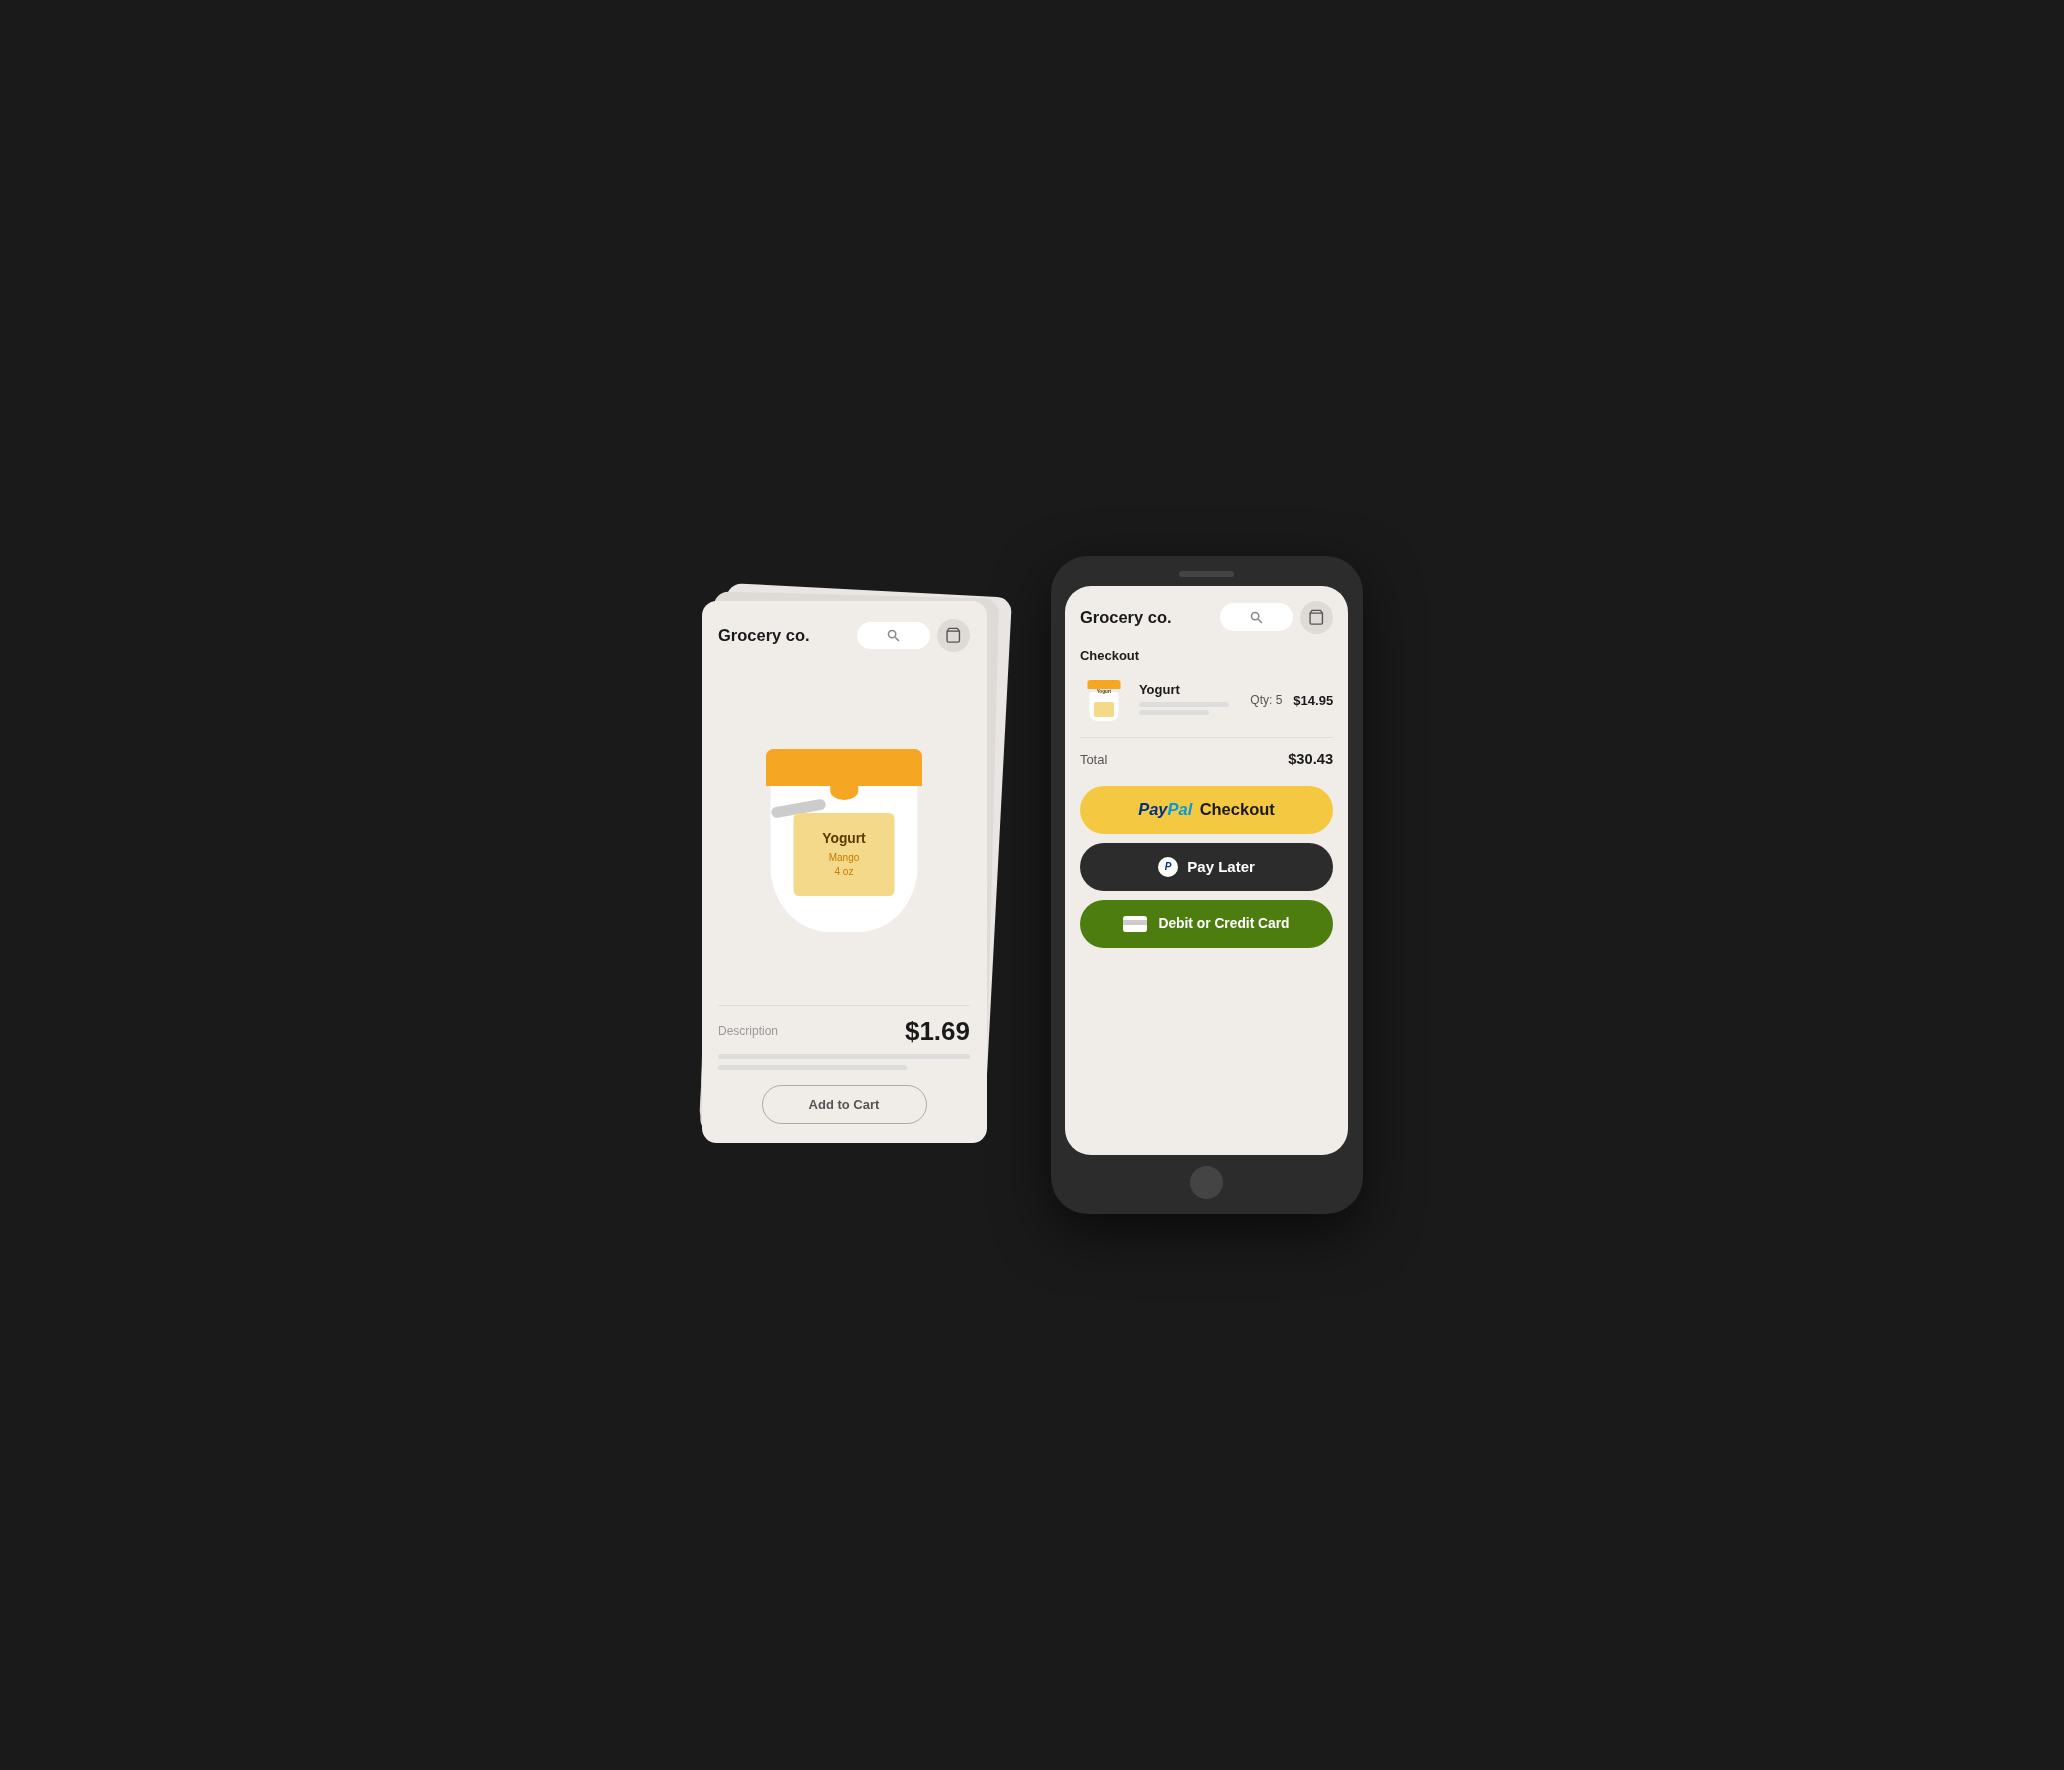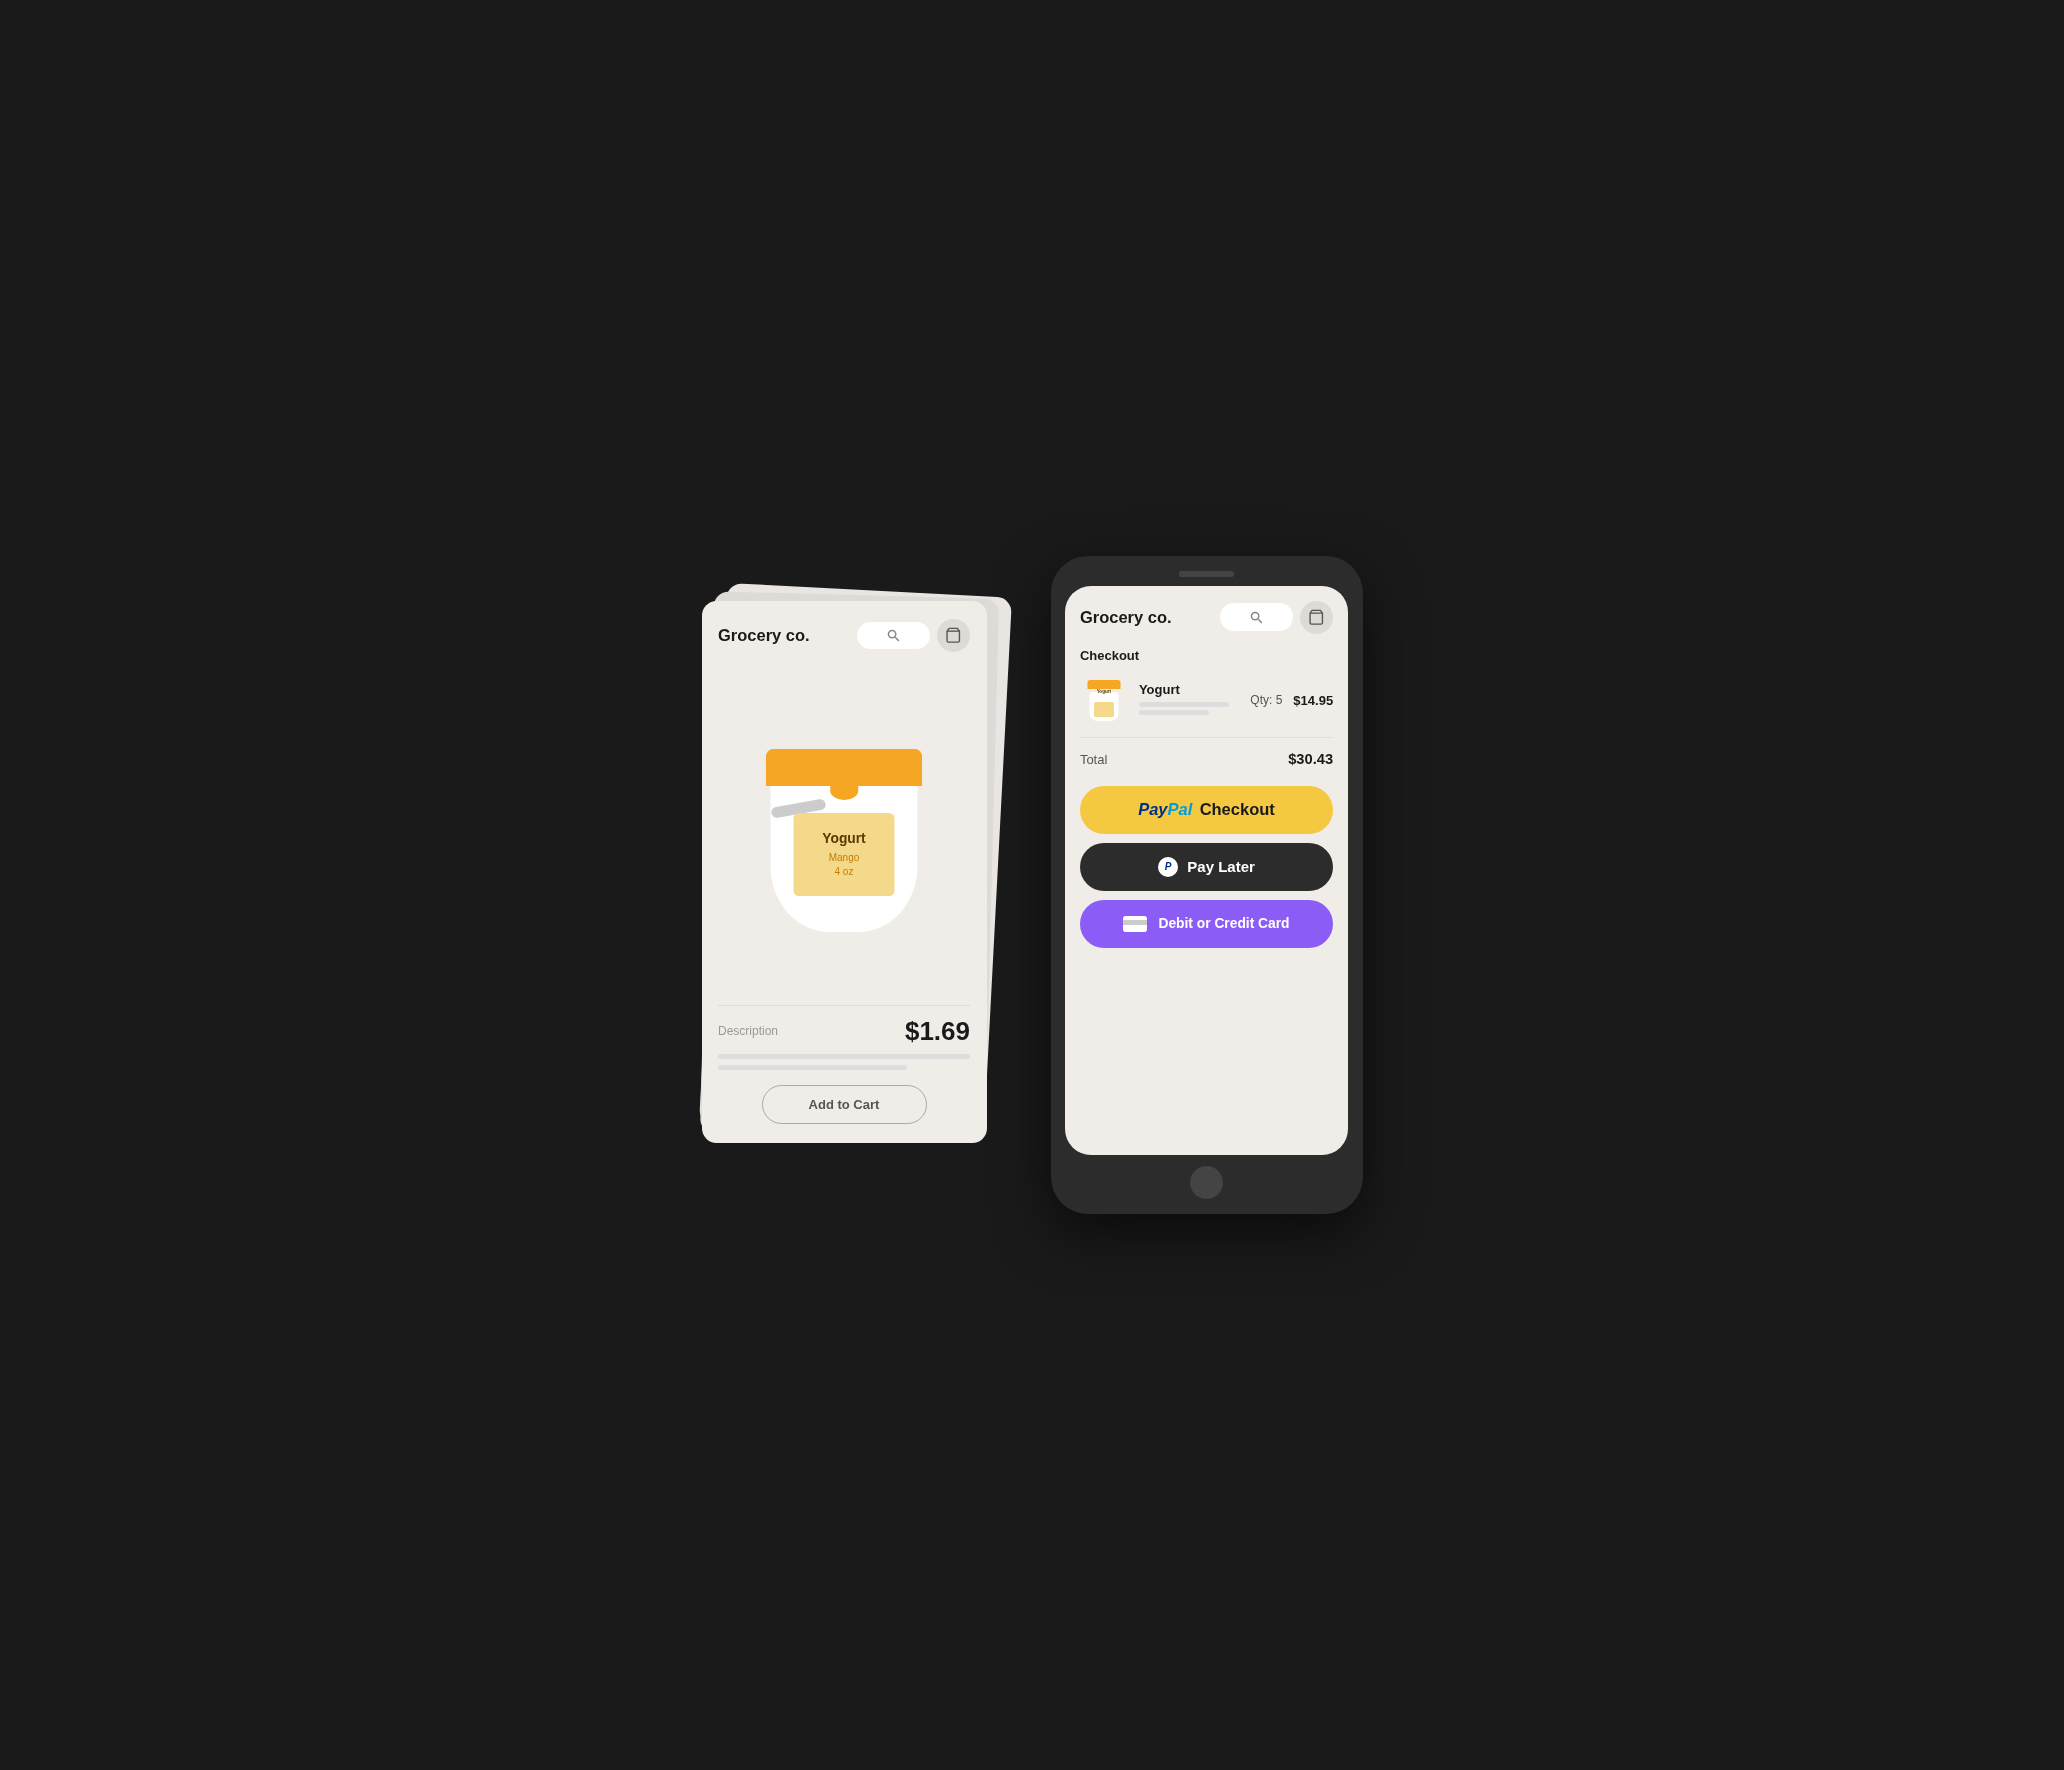--- a/index.html
+++ b/index.html
@@ -499,21 +499,21 @@
       color: #003087;
     }
 
     .paylater-text {
       color: white;
       font-size: 15px;
       font-weight: 600;
     }
 
     .btn-credit {
-      background: #8b5cf6;
+      background: #4d7c0f;
       border: none;
       border-radius: 27.5px;
       height: 48px;
       display: flex;
       align-items: center;
       justify-content: center;
       gap: 11px;
       cursor: pointer;
     }
 

